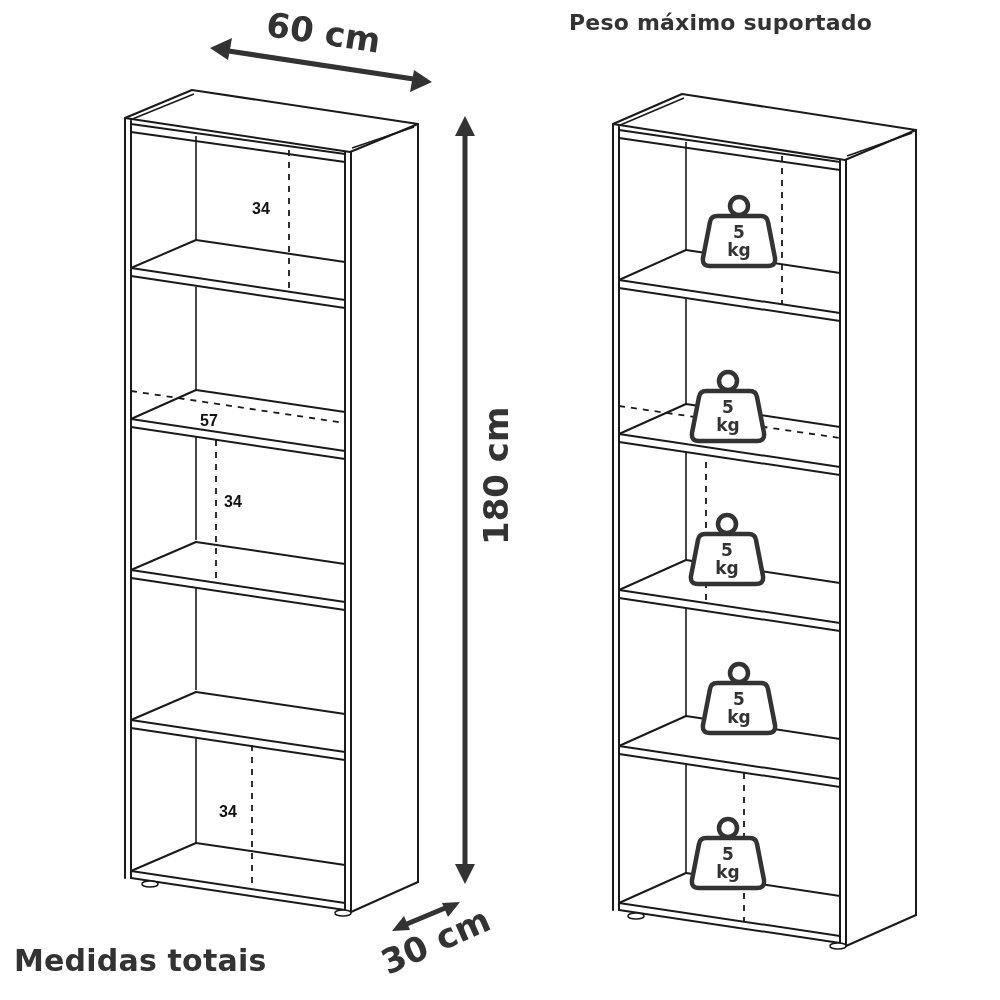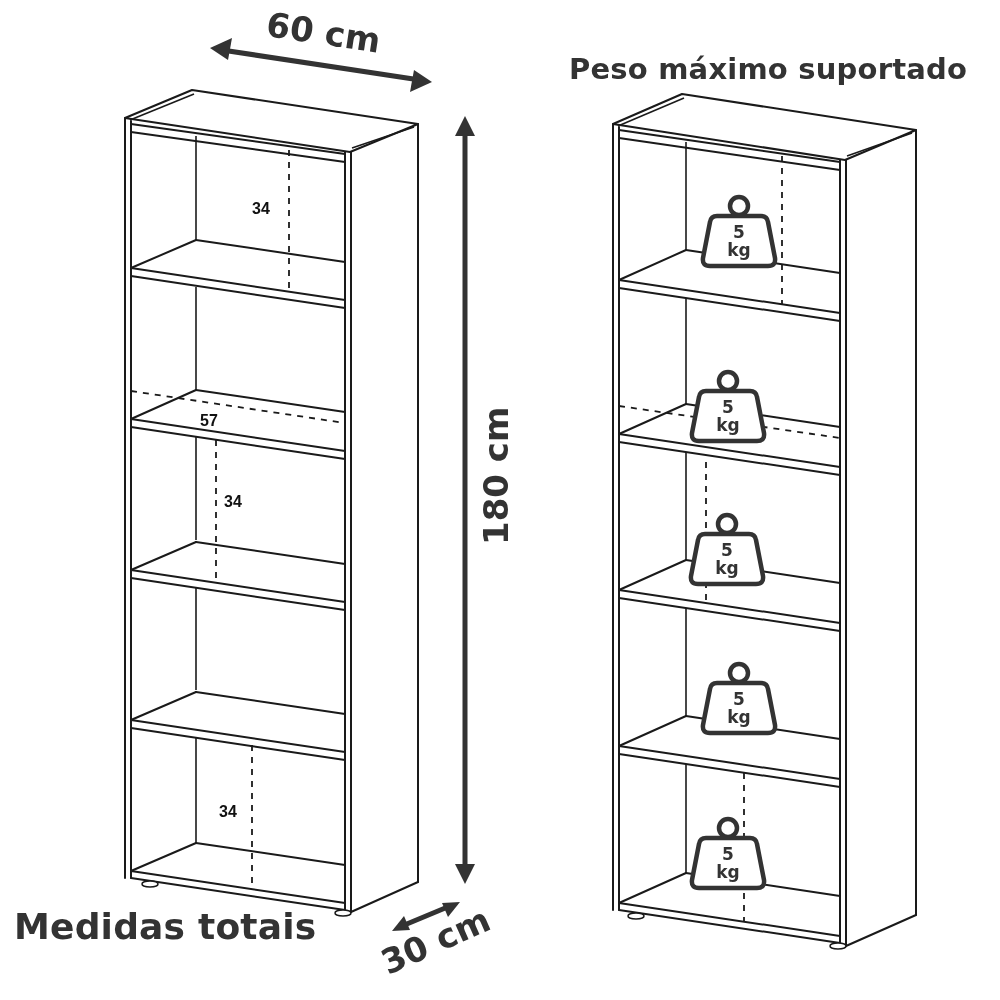--- a/index.html
+++ b/index.html
@@ -1,20 +1,20 @@
 <!DOCTYPE html>
 <html><head>
   <meta charset="utf-8">
   <style>
     html, body { margin: 0; padding: 0; background: #ffffff; }
     body { width: 1000px; height: 1000px; position: relative; overflow: hidden;
            font-family: "DejaVu Sans", "Liberation Sans", sans-serif; }
     .title { position: absolute; font-weight: bold; color: #333333; white-space: nowrap; }
-    #title-right { left: 569px; top: 10px; font-size: 29px; letter-spacing: 0.2px; margin-top: 42px; }
-    #title-left { left: 14px; top: 906px; font-size: 36px; letter-spacing: 0.2px; }
+    #title-right { left: 569px; top: 10px; font-size: 22px; letter-spacing: 0.2px; }
+    #title-left { left: 14px; top: 943px; font-size: 30px; letter-spacing: 0.2px; }
     svg { position: absolute; left: 0; top: 0; }
     .dim-label { font-family: "DejaVu Sans", "Liberation Sans", sans-serif; font-weight: bold; fill: #333333; }
     .meas-label { font-family: "Liberation Sans", "DejaVu Sans", sans-serif; font-weight: bold; fill: #111111; font-size: 16px; }
     .kg-label { font-family: "DejaVu Sans", "Liberation Sans", sans-serif; font-weight: bold; fill: #333333; }
     .ln { stroke: #1a1a1a; stroke-width: 2; fill: none; stroke-linejoin: round; stroke-linecap: round; }
     .ln-thin { stroke: #1a1a1a; stroke-width: 1.6; fill: none; }
     .dash { stroke: #1a1a1a; stroke-width: 1.8; fill: none; stroke-dasharray: 6 6; }
     .arrow { stroke: #333333; stroke-width: 5; fill: none; }
     .arrow-head { fill: #333333; }
     .weight { fill: #ffffff; stroke: #333333; stroke-width: 4.5; stroke-linejoin: round; }

